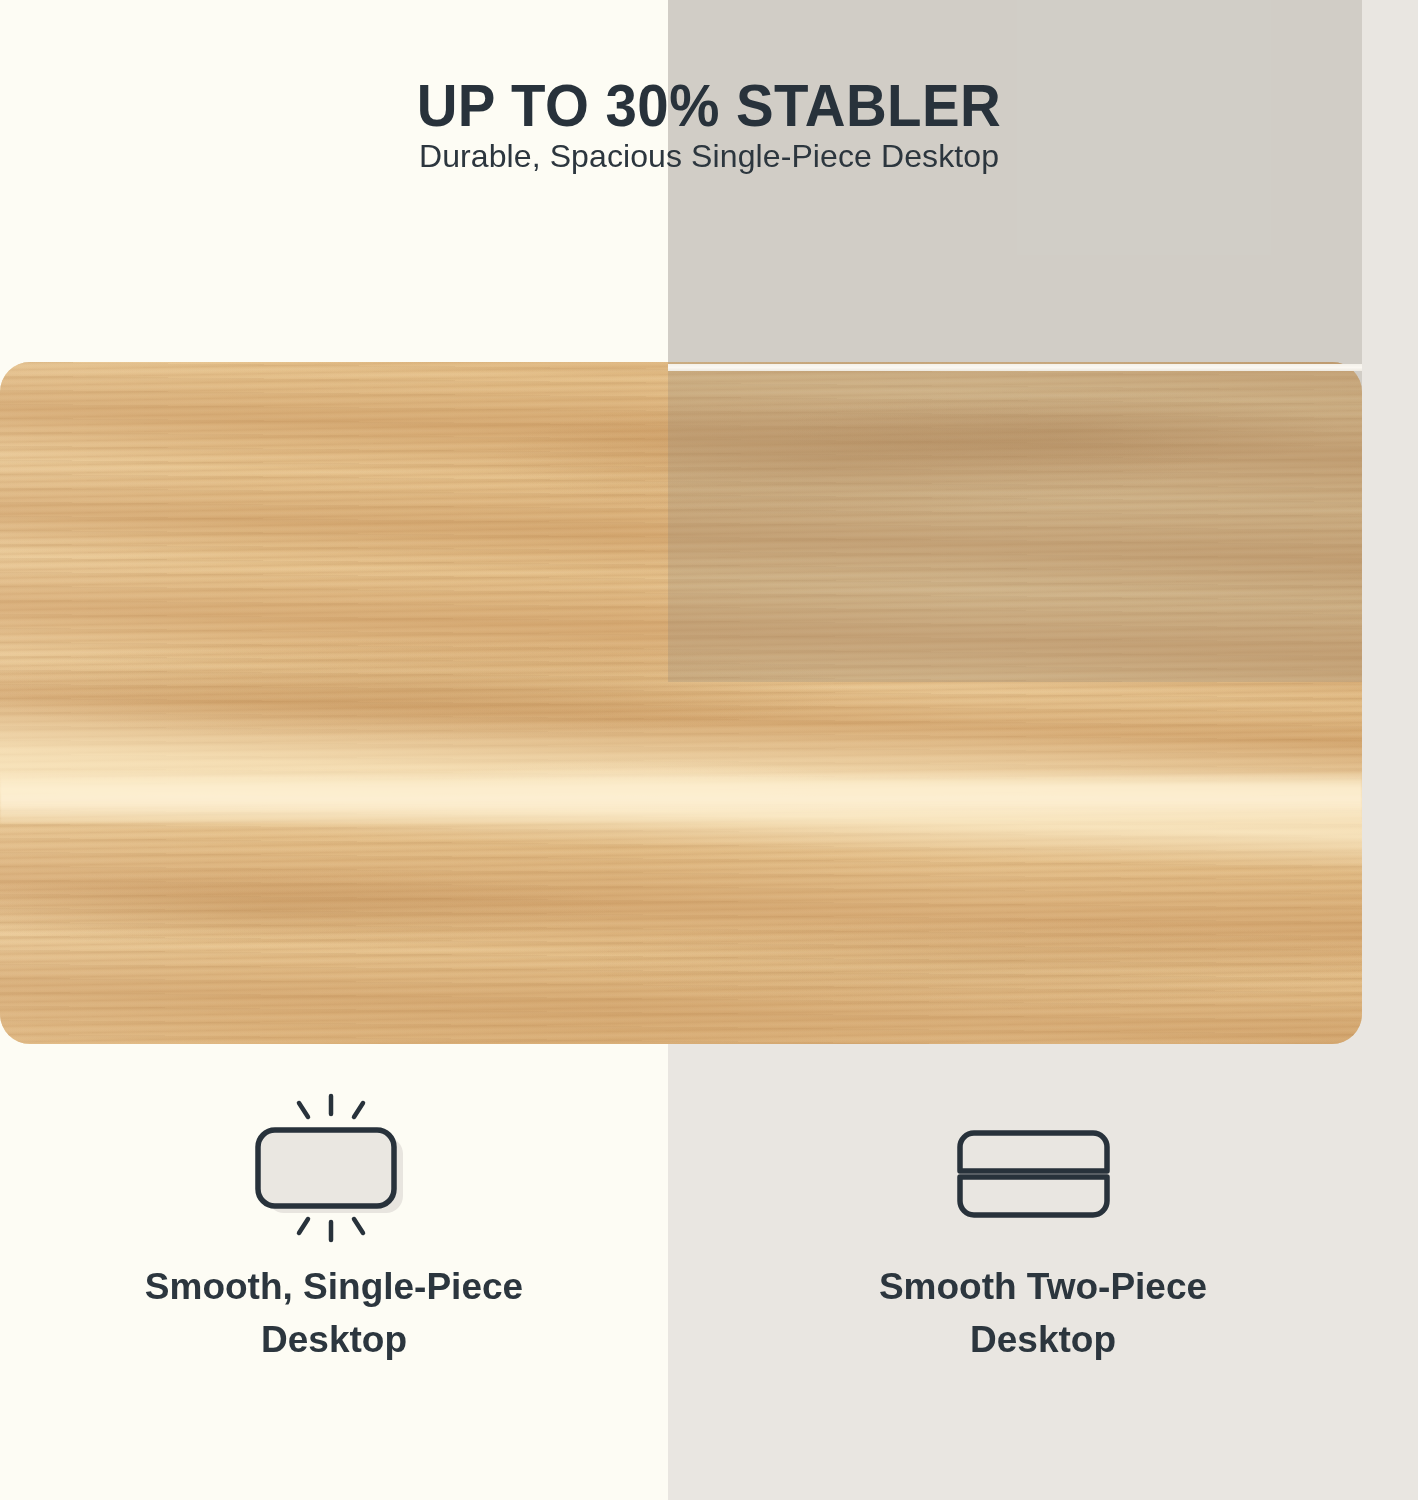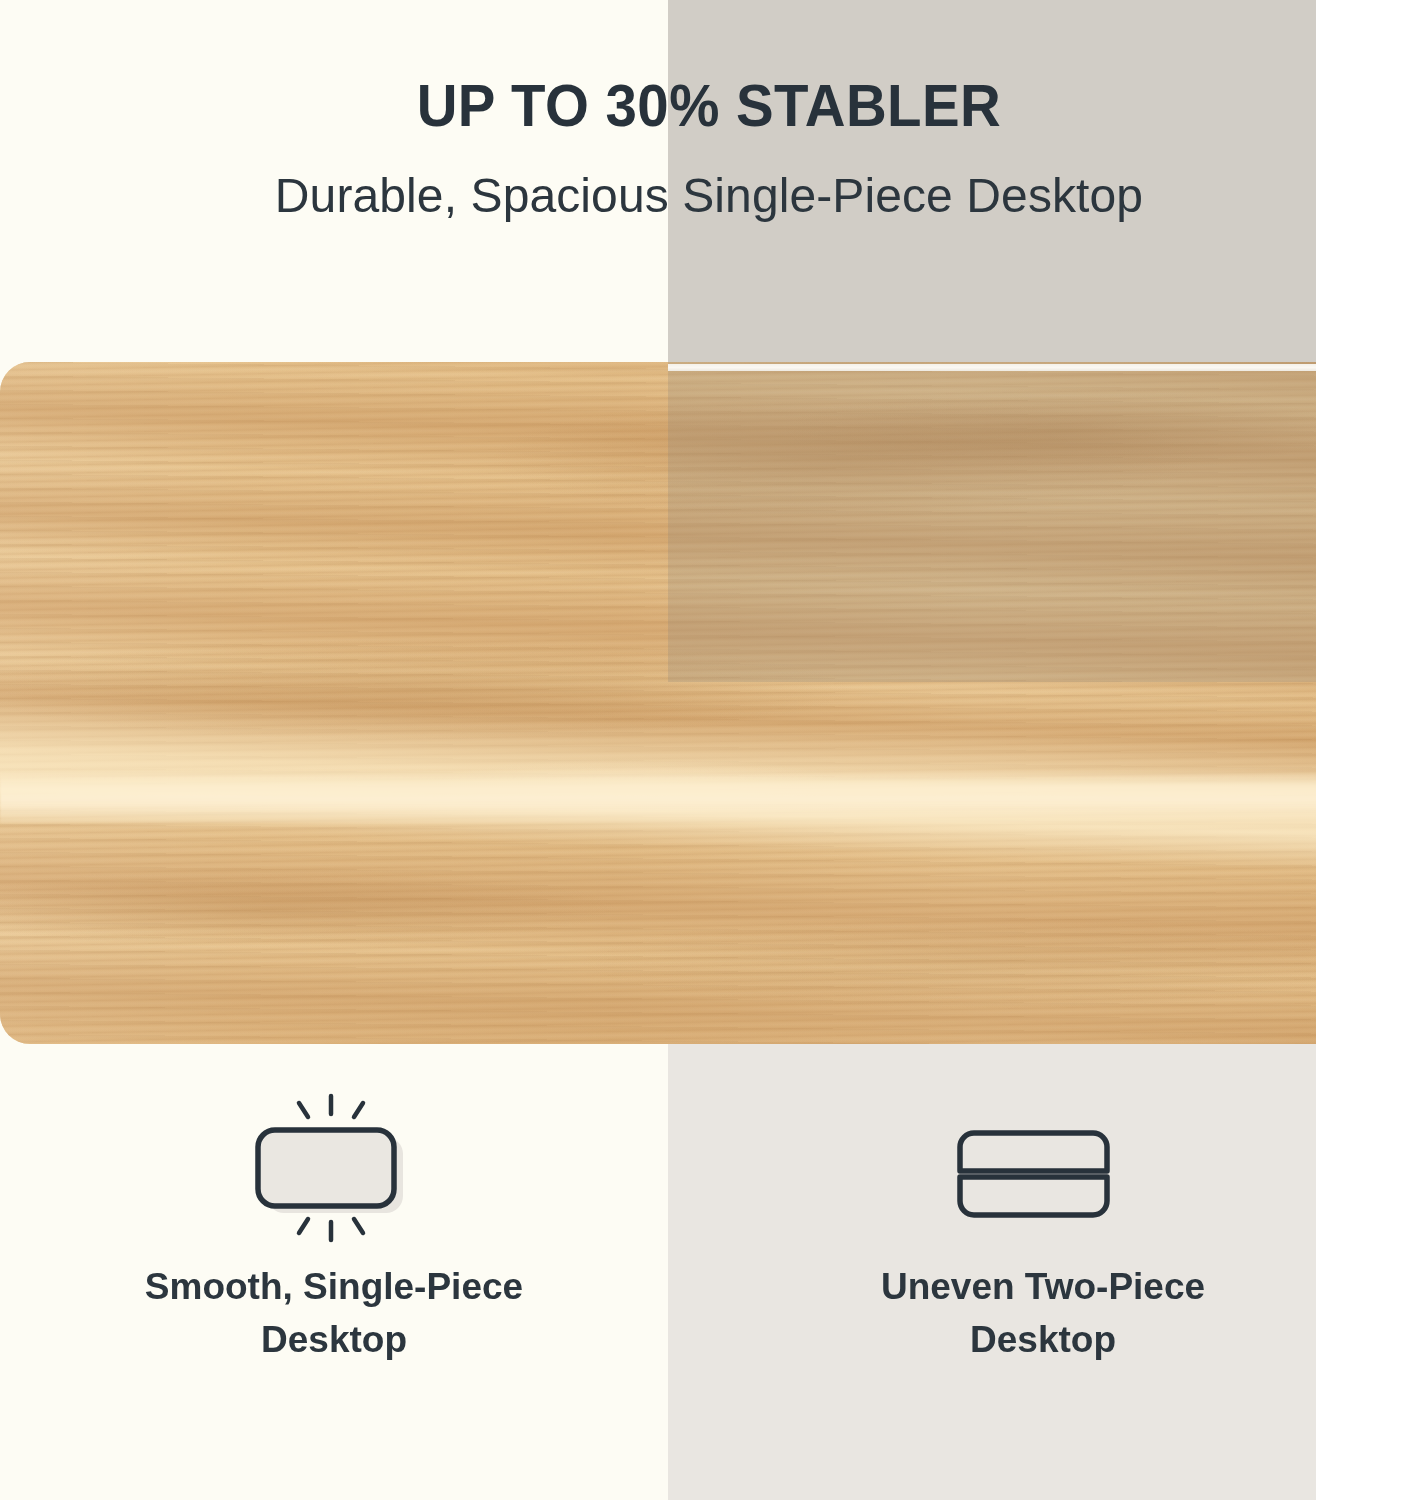--- a/index.html
+++ b/index.html
@@ -6,21 +6,21 @@
   * { margin:0; padding:0; box-sizing:border-box; }
 
   html, body {
     width:1418px; height:1500px;
     font-family:"Liberation Sans", sans-serif;
     overflow:hidden;
   }
 
   .stage {
     position:relative;
-    width:1316px; height:1500px;
+    width:1418px; height:1500px;
     background:#FDFCF4;
     overflow:hidden;
   }
 
   
   .bg-left {
     position:absolute; left:0; top:0;
     width:668px; height:1500px;
     background:#FDFCF4;
   }
@@ -41,22 +41,21 @@
     margin-top:74px;
     font-size:60px;
     font-weight:700;
     letter-spacing:0.5px;
     color:#28323B;
     line-height:1.05;
     transform:scaleX(0.94);
     transform-origin:center;
   }
   .subtitle {
-    margin-top:30px;
-    font-size:48px;
+    font-size:32px;
     font-weight:400;
     color:#2C363E;
     line-height:1.2;
     letter-spacing:0.1px;
   }
 
   
   .wood-wrap {
     position:absolute;
     left:0; top:362px;
@@ -233,19 +232,19 @@
     <div class="col right">
       <div class="icon-slot">
         <svg width="190" height="170" viewBox="0 0 190 170">
 
           <path d="M12 58 a14 14 0 0 1 14 -14 h119 a14 14 0 0 1 14 14 v24 h-147 z" fill="none" stroke="#28323B" stroke-width="5.5" stroke-linejoin="round"></path>
 
           <path d="M12 88 h147 v24 a14 14 0 0 1 -14 14 h-119 a14 14 0 0 1 -14 -14 z" fill="none" stroke="#28323B" stroke-width="5.5" stroke-linejoin="round"></path>
         </svg>
       </div>
       <div class="caption">
-        <div>Uneven Two-Piece</div>
+        <div>Smooth Two-Piece</div>
         <div>Desktop</div>
       </div>
     </div>
 
   </div>
 </div>
 
 </body></html>

